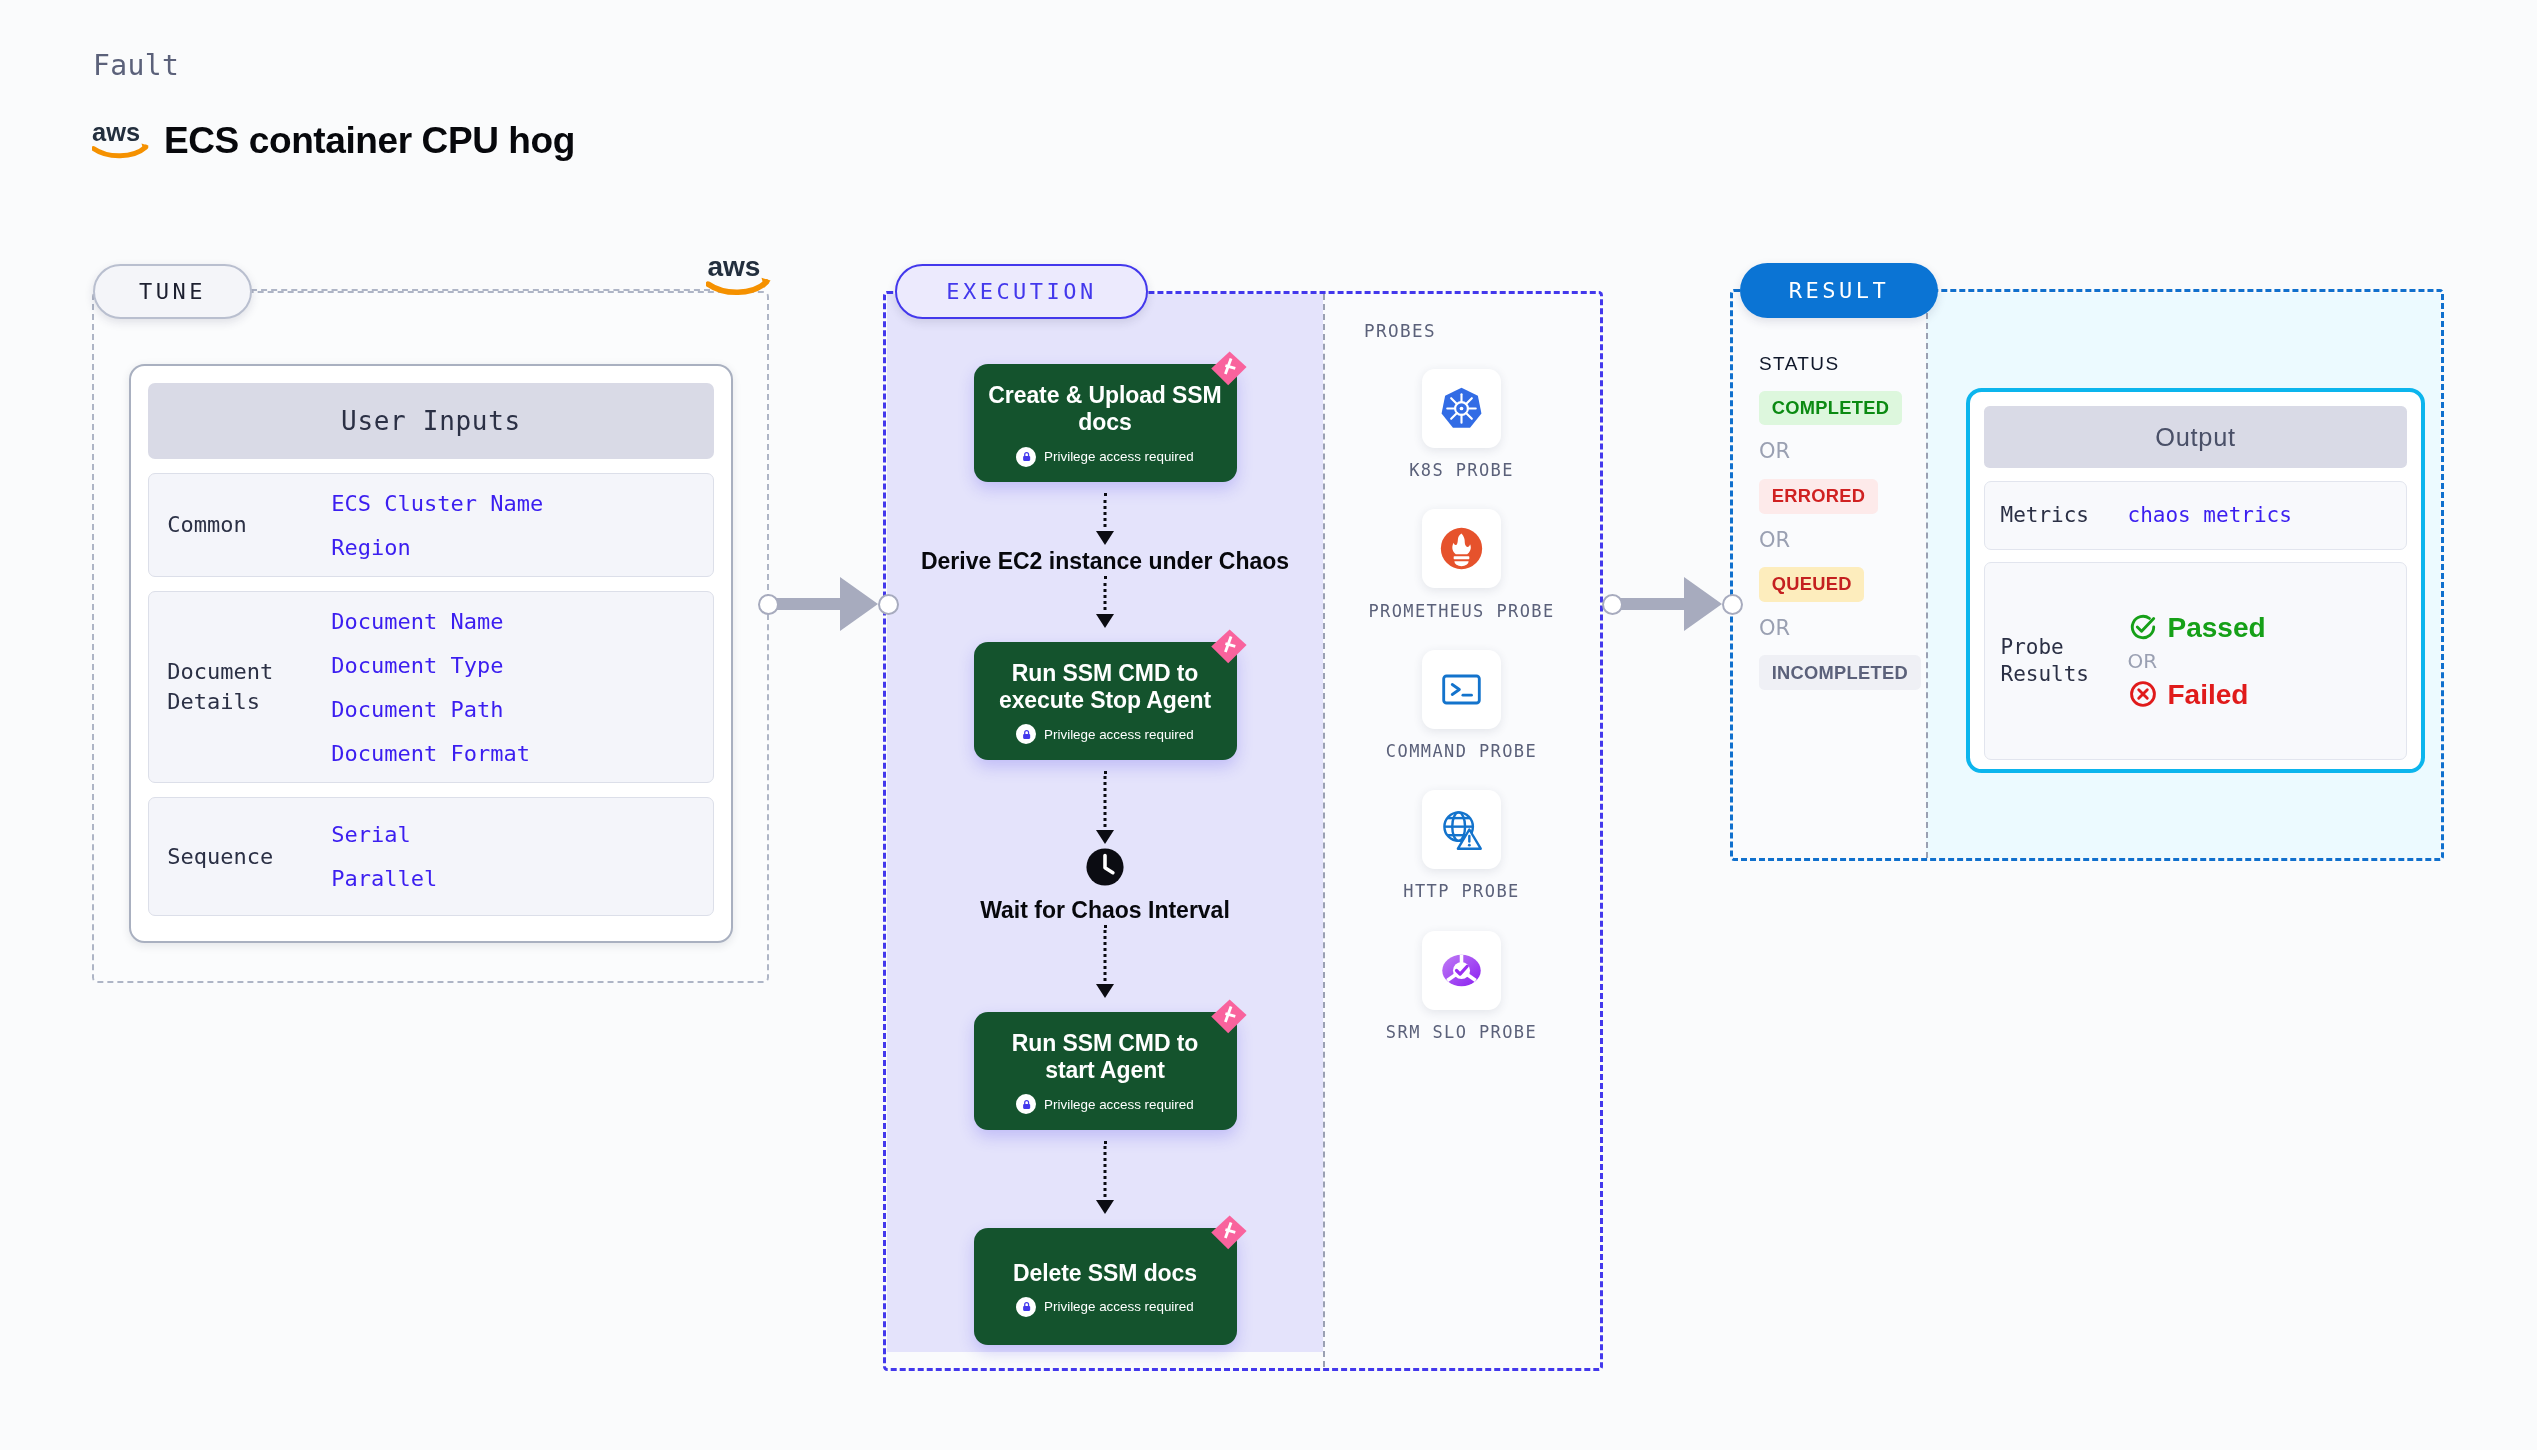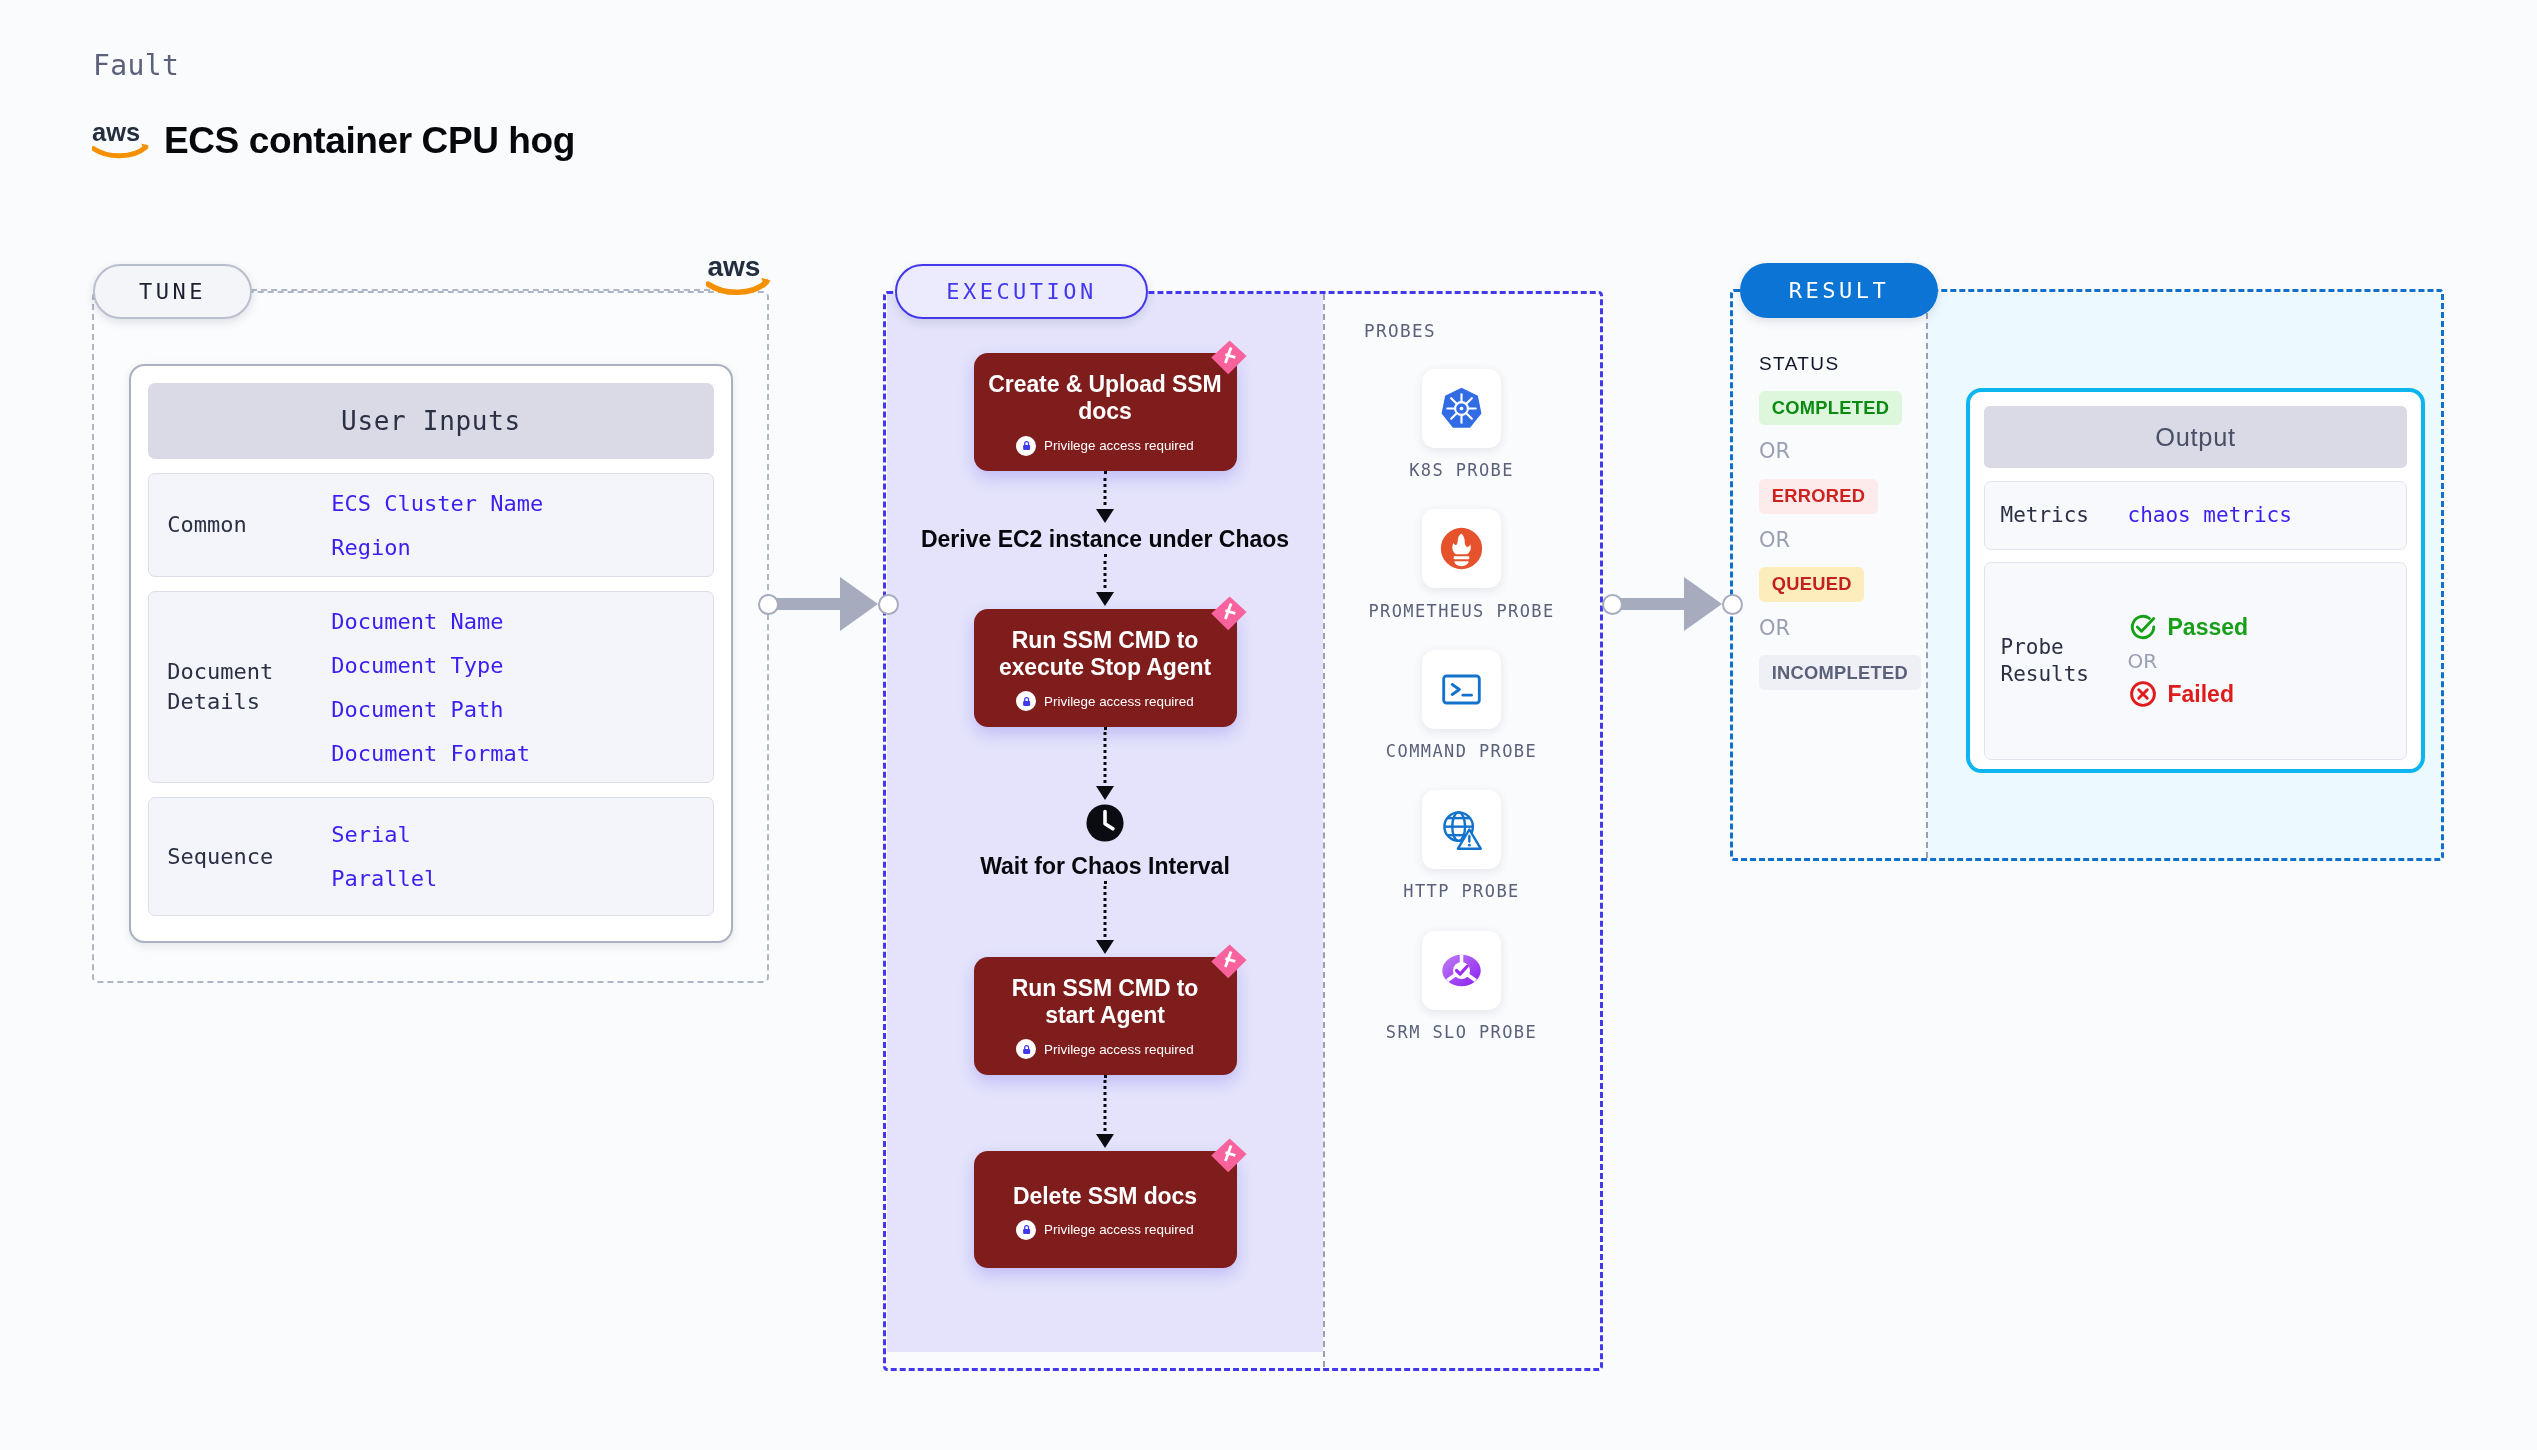--- a/index.html
+++ b/index.html
@@ -139,22 +139,22 @@
     background: #fafbfd;
   }
   .exec-divider {
     position: absolute; left: 1323px; top: 294px;
     width: 0; height: 1073px;
     border-left: 2.1px dashed #9aa0b2;
   }
 
   .flow { position: absolute; left: 887px; top: 294px; width: 436px; }
   .step {
-    position: relative; width: 263px; margin: 0 auto;
-    background: #7f1d1d; color: #ffffff;
+    position: relative; width: 263px; margin: 11px auto;
+    background: #14532d; color: #ffffff;
     border-radius: 14px;
     padding: 18.3px 14px 15.5px;
     text-align: center;
     box-shadow: 0 7px 15.5px rgba(67,56,236,.22);
   }
   .step-title {
     font-size: 23px; font-weight: bold; line-height: 1.18;
     letter-spacing: -0.1px;
   }
   .step-priv {
@@ -279,21 +279,21 @@
     font-size: 21px; color: #2b3045; line-height: 1.3;
   }
   .out-metrics { height: 69px; }
   .out-probes  { height: 198px; }
   .metrics-val {
     font-family: "DejaVu Sans Mono", monospace;
     font-size: 21px; color: #3b1ef0;
   }
   .pr-rows { display: flex; flex-direction: column; gap: 5.6px; }
   .pr-row { display: flex; align-items: center; gap: 10px; }
-  .pr-text { font-size: 23px; font-weight: bold; }
+  .pr-text { font-size: 28px; font-weight: bold; }
   .pr-or { font-size: 20px; color: #9aa0b2; font-family: "DejaVu Sans", sans-serif; }
 </style>
 </head>
 <body>
 
 <div class="page">
 
   <div class="hdr-fault">Fault</div>
   <div class="hdr-title-row">
     <span class="aws-logo">

